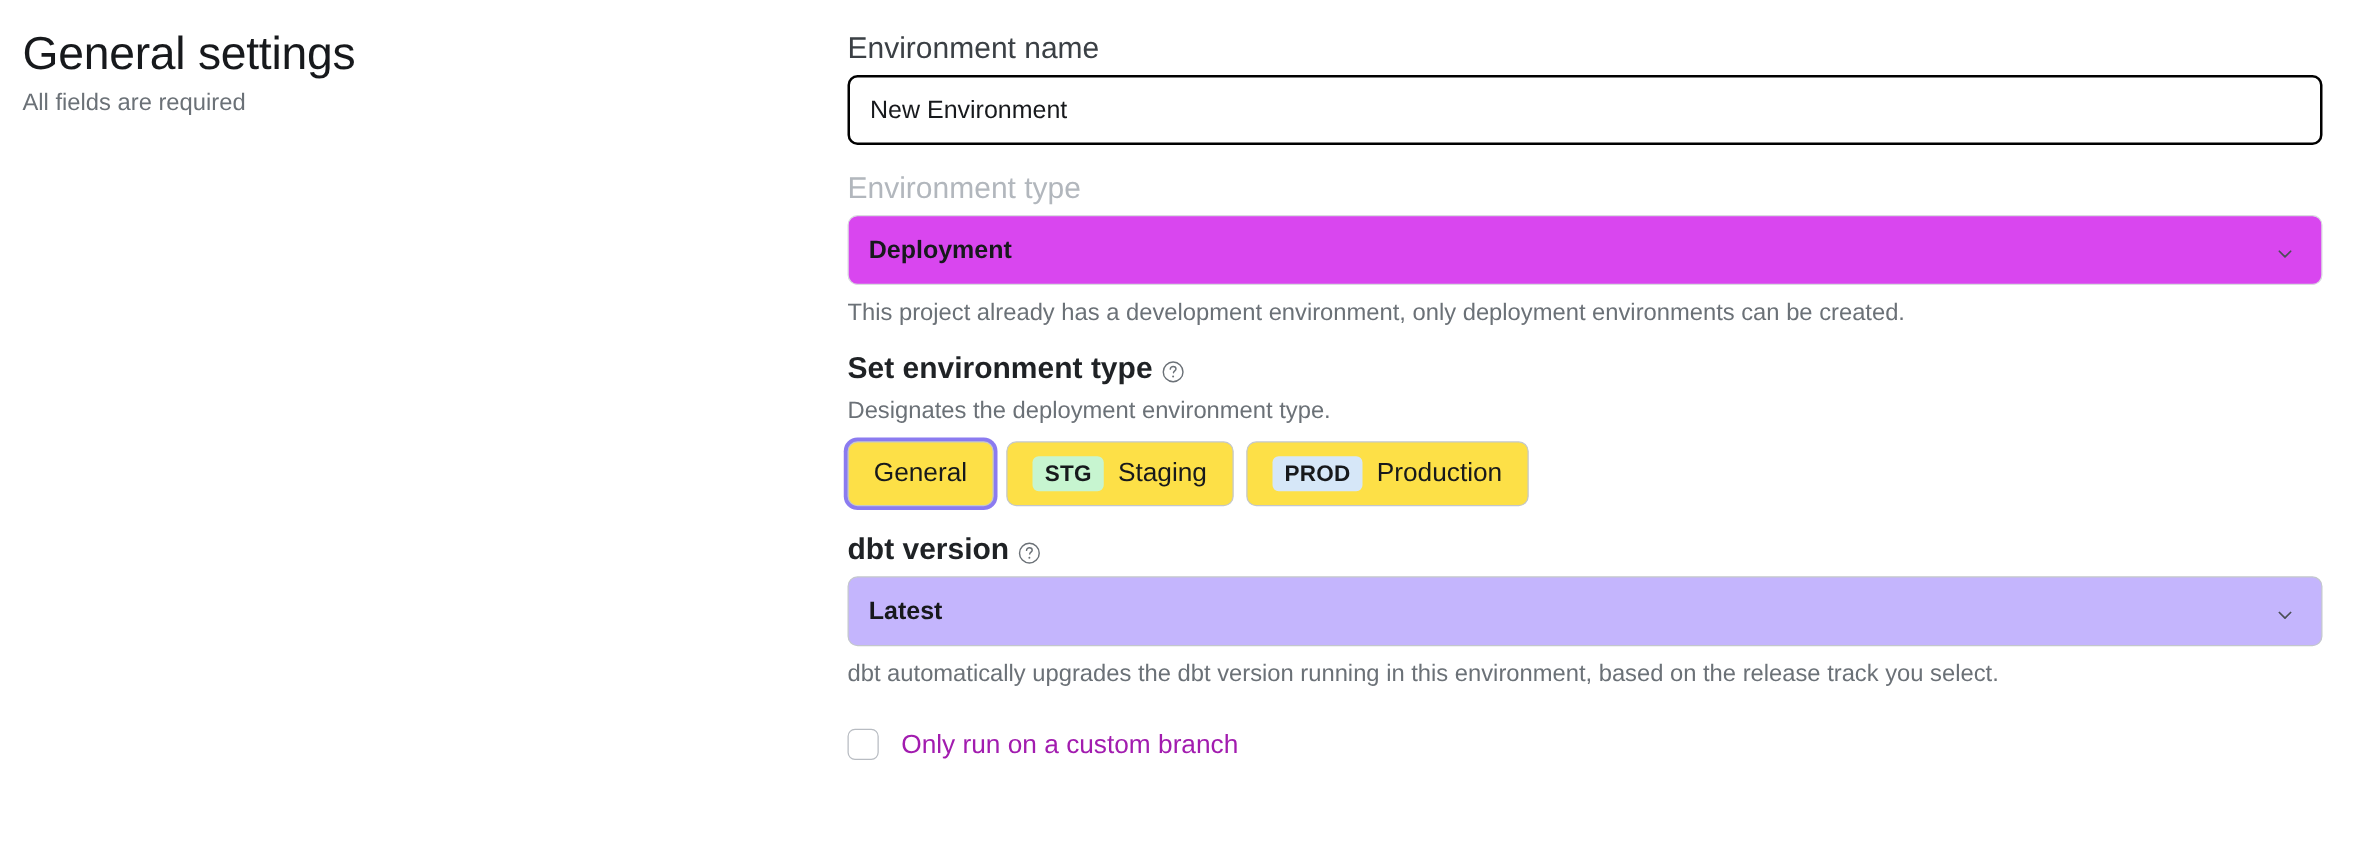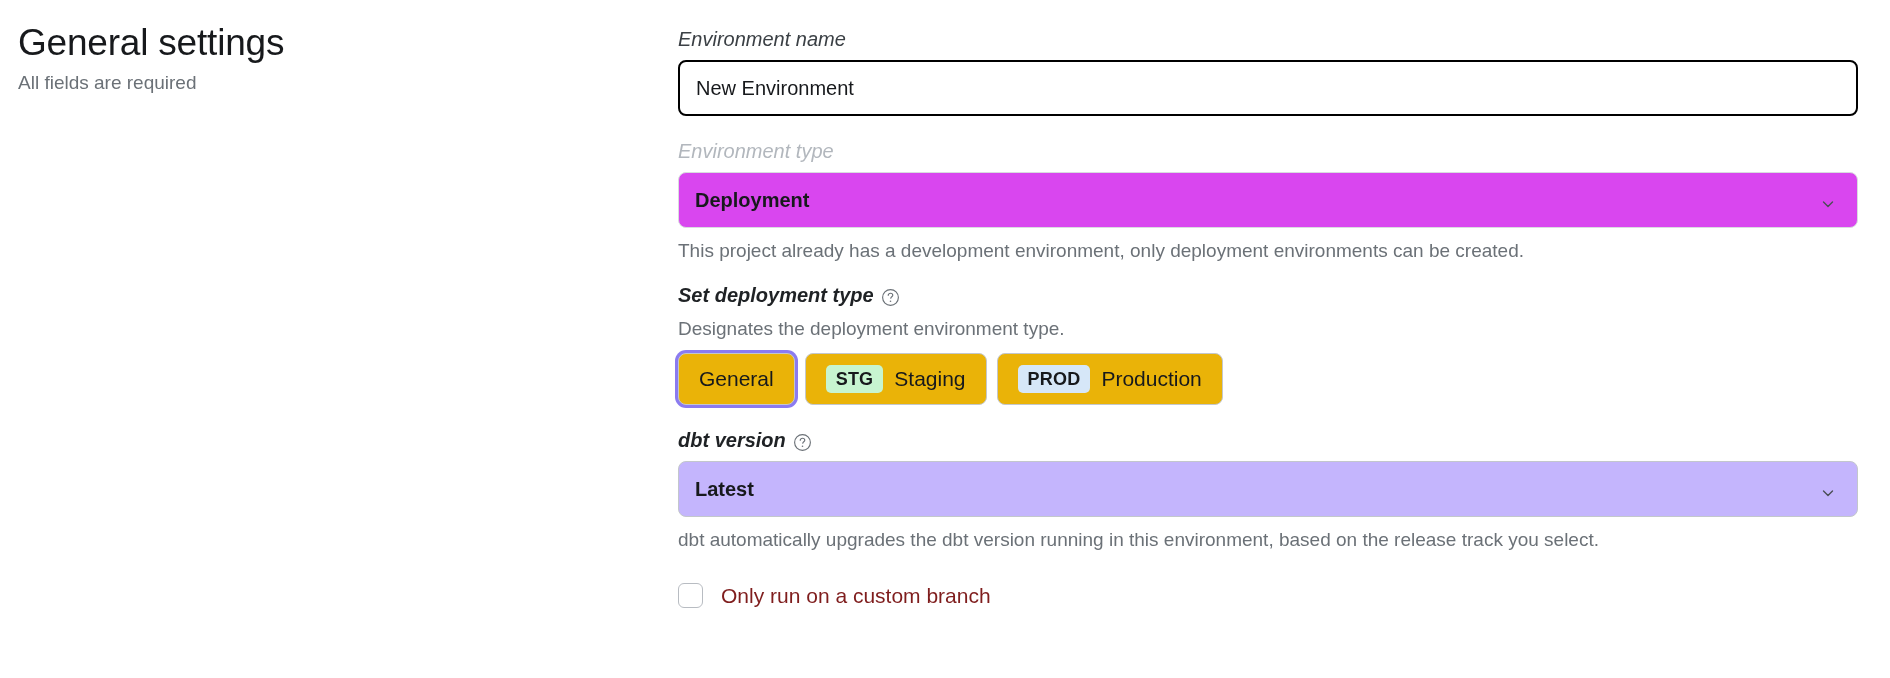--- a/index.html
+++ b/index.html
@@ -45,25 +45,24 @@
 
   
   .form-col {
     position: absolute;
     left: 678px;
     top: 26px;
     width: 1180px;
   }
 
   .field-label {
-    font-size: 20px;
+    font-size: 24px;
     line-height: 26px;
     color: #3b4045;
     margin-bottom: 8px;
-    font-style: italic;
   }
   .field-label.disabled {
     color: #b2b7bd;
   }
   .field-label.strong {
     font-weight: 700;
     color: #1f2225;
     display: flex;
     align-items: center;
     gap: 7px;
@@ -138,21 +137,21 @@
 
   
   .seg-group {
     display: flex;
     gap: 10px;
   }
   .seg-btn {
     height: 52px;
     border: 1px solid #c3c7cc;
     border-radius: 8px;
-    background: #eab308;
+    background: #fde047;
     display: flex;
     align-items: center;
     gap: 11px;
     padding: 0 20px;
     font-family: "Liberation Sans", sans-serif;
     font-size: 21px;
     color: #17191c;
     cursor: pointer;
   }
   .seg-btn.focused {
@@ -187,21 +186,21 @@
     width: 25px;
     height: 25px;
     border: 1px solid #b8bcc2;
     border-radius: 6px;
     background: #ffffff;
     flex: 0 0 auto;
     cursor: pointer;
   }
   .check-label {
     font-size: 21px;
-    color: #7f1d1d;
+    color: #a21caf;
     cursor: pointer;
   }
 
   .spacer-22 { height: 22px; }
   .spacer-18 { height: 18px; }
 </style>
 </head>
 <body>
 
 <div class="page">
@@ -230,21 +229,21 @@
           </svg>
         </span>
       </div>
       <div class="helper-text">This project already has a development environment, only deployment environments can be created.</div>
     </div>
 
     <div class="spacer-18"></div>
 
     <div>
       <div class="field-label strong">
-        <span>Set deployment type</span>
+        <span>Set environment type</span>
         <span class="help-icon">
           <svg viewBox="0 0 20 20" width="19" height="19" aria-hidden="true">
             <circle cx="10" cy="10" r="8.3" fill="none" stroke="#6b7177" stroke-width="1.2"></circle>
             <path d="M7.6 7.7c0-1.3 1.1-2.2 2.4-2.2 1.3 0 2.4.9 2.4 2.1 0 1.5-2.1 1.7-2.1 3.2" fill="none" stroke="#6b7177" stroke-width="1.2" stroke-linecap="round"></path>
             <circle cx="10" cy="13.9" r="0.85" fill="#6b7177"></circle>
           </svg>
         </span>
       </div>
       <div class="sub-helper">Designates the deployment environment type.</div>
 

